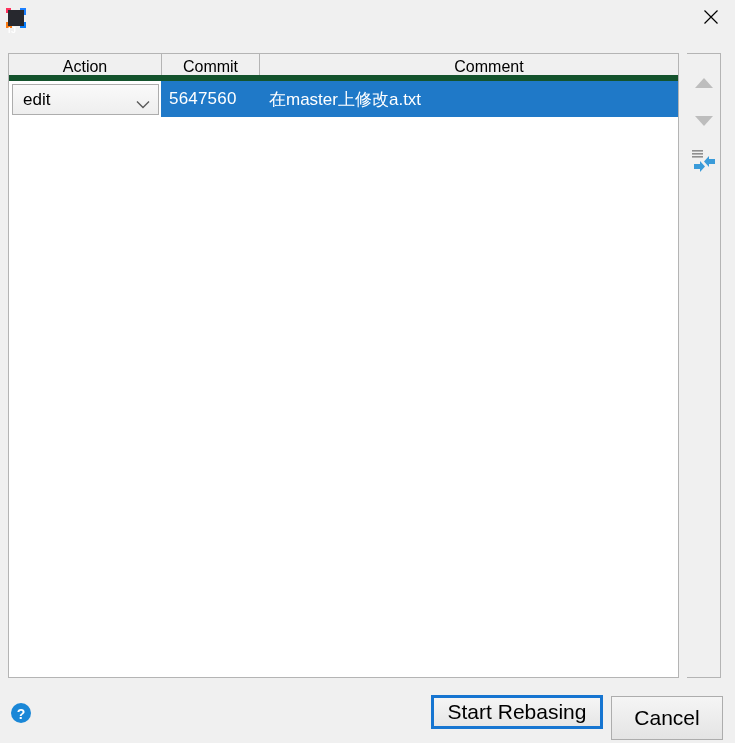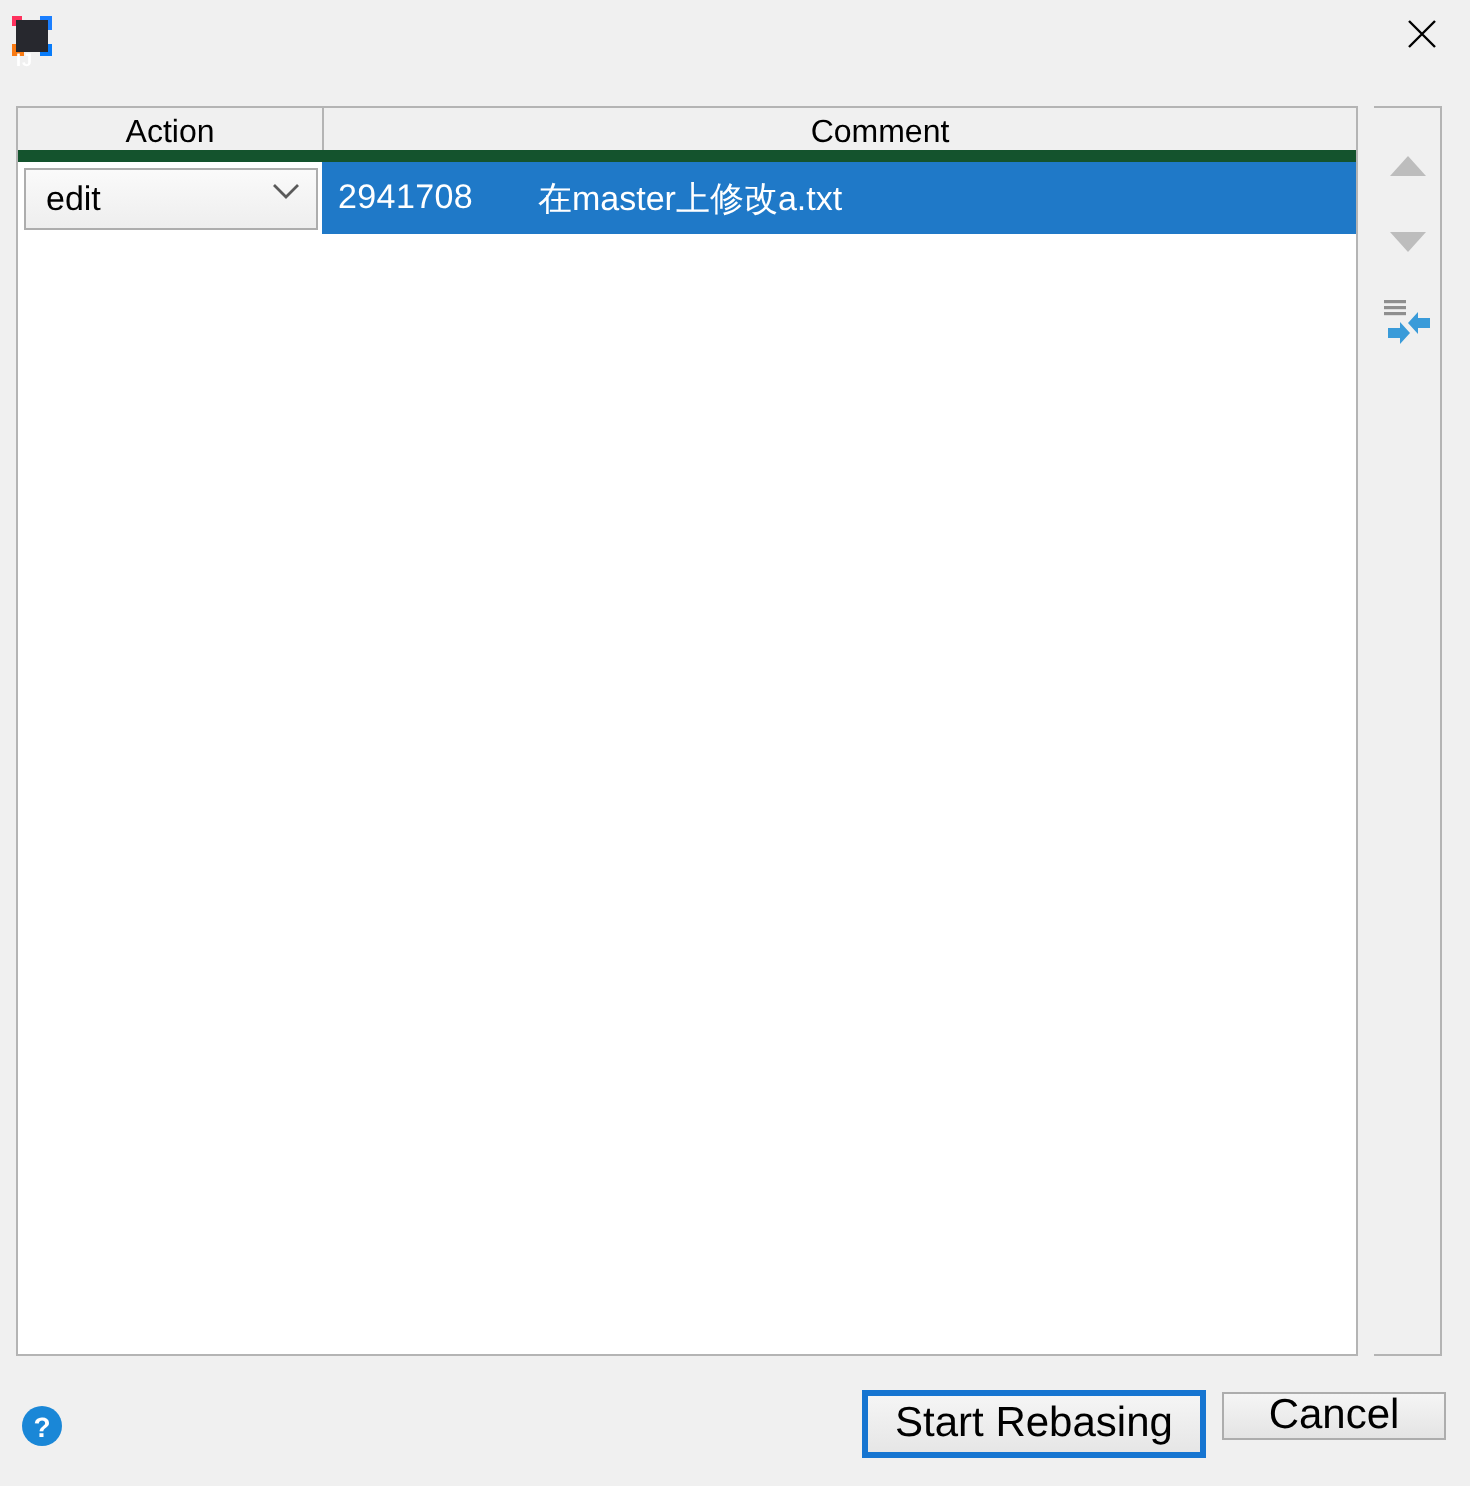--- a/index.html
+++ b/index.html
@@ -133,21 +133,21 @@
     background: #ffffff;
     padding: 2px 2px 2px 3px;
   }
   .action-combo {
     width: 100%;
     height: 31px;
     background: linear-gradient(#fafafa, #eeeeee);
     border: 1px solid #adadad;
     box-sizing: border-box;
     display: flex;
-    align-items: flex-start;
+    align-items: flex-end;
     justify-content: space-between;
     padding: 0 8px 0 10px;
     cursor: pointer;
     gap: 44px;
   }
   .action-combo .combo-label {
     font-size: 17px;
     color: #000000;
     line-height: 29px;
   }
@@ -230,21 +230,21 @@
     top: 695px;
     width: 172px;
     height: 34px;
     border: 3px solid #1675d1;
     background: linear-gradient(#f5f5f5, #e6e6e6);
   }
   #cancel-button {
     left: 611px;
     top: 696px;
     width: 112px;
-    height: 24px;
+    height: 44px;
   }
 </style>
 </head>
 <body>
 
 <div id="titlebar">
   <div id="app-icon">
     <div class="ij-c1"></div>
     <div class="ij-c2"></div>
     <div class="ij-c3"></div>
@@ -256,36 +256,37 @@
     <svg width="18" height="18" viewBox="0 0 18 18" aria-hidden="true">
       <path d="M2.5 2.5 L15.5 15.5 M15.5 2.5 L2.5 15.5" stroke="#000000" stroke-width="1.2" fill="none"></path>
     </svg>
   </div>
 </div>
 
 <div id="table-panel">
 
   <div id="table-header">
     <div class="th th-action">Action</div>
+    <div class="th th-commit">Commit</div>
     <div class="th th-comment">Comment</div>
   </div>
 
   <div id="table-body">
     <div class="table-row">
       <div class="cell cell-action">
         <div class="action-combo">
           <span class="combo-label">edit</span>
           <span class="chev">
             <svg width="14" height="9" viewBox="0 0 14 9" aria-hidden="true">
               <path d="M1 1.5 L7 7.5 L13 1.5" stroke="#5a5a5a" stroke-width="1.4" fill="none"></path>
             </svg>
           </span>
         </div>
       </div>
-      <div class="cell cell-commit">2941708</div>
+      <div class="cell cell-commit">5647560</div>
       <div class="cell cell-comment">在master上修改a.txt</div>
     </div>
   </div>
 </div>
 
 <div id="side-toolbar">
 
   <div class="tool-btn">
     <svg width="22" height="14" viewBox="0 0 22 14" aria-hidden="true">
       <path d="M11 2 L20 12 L2 12 Z" fill="#bdbdbd"></path>

